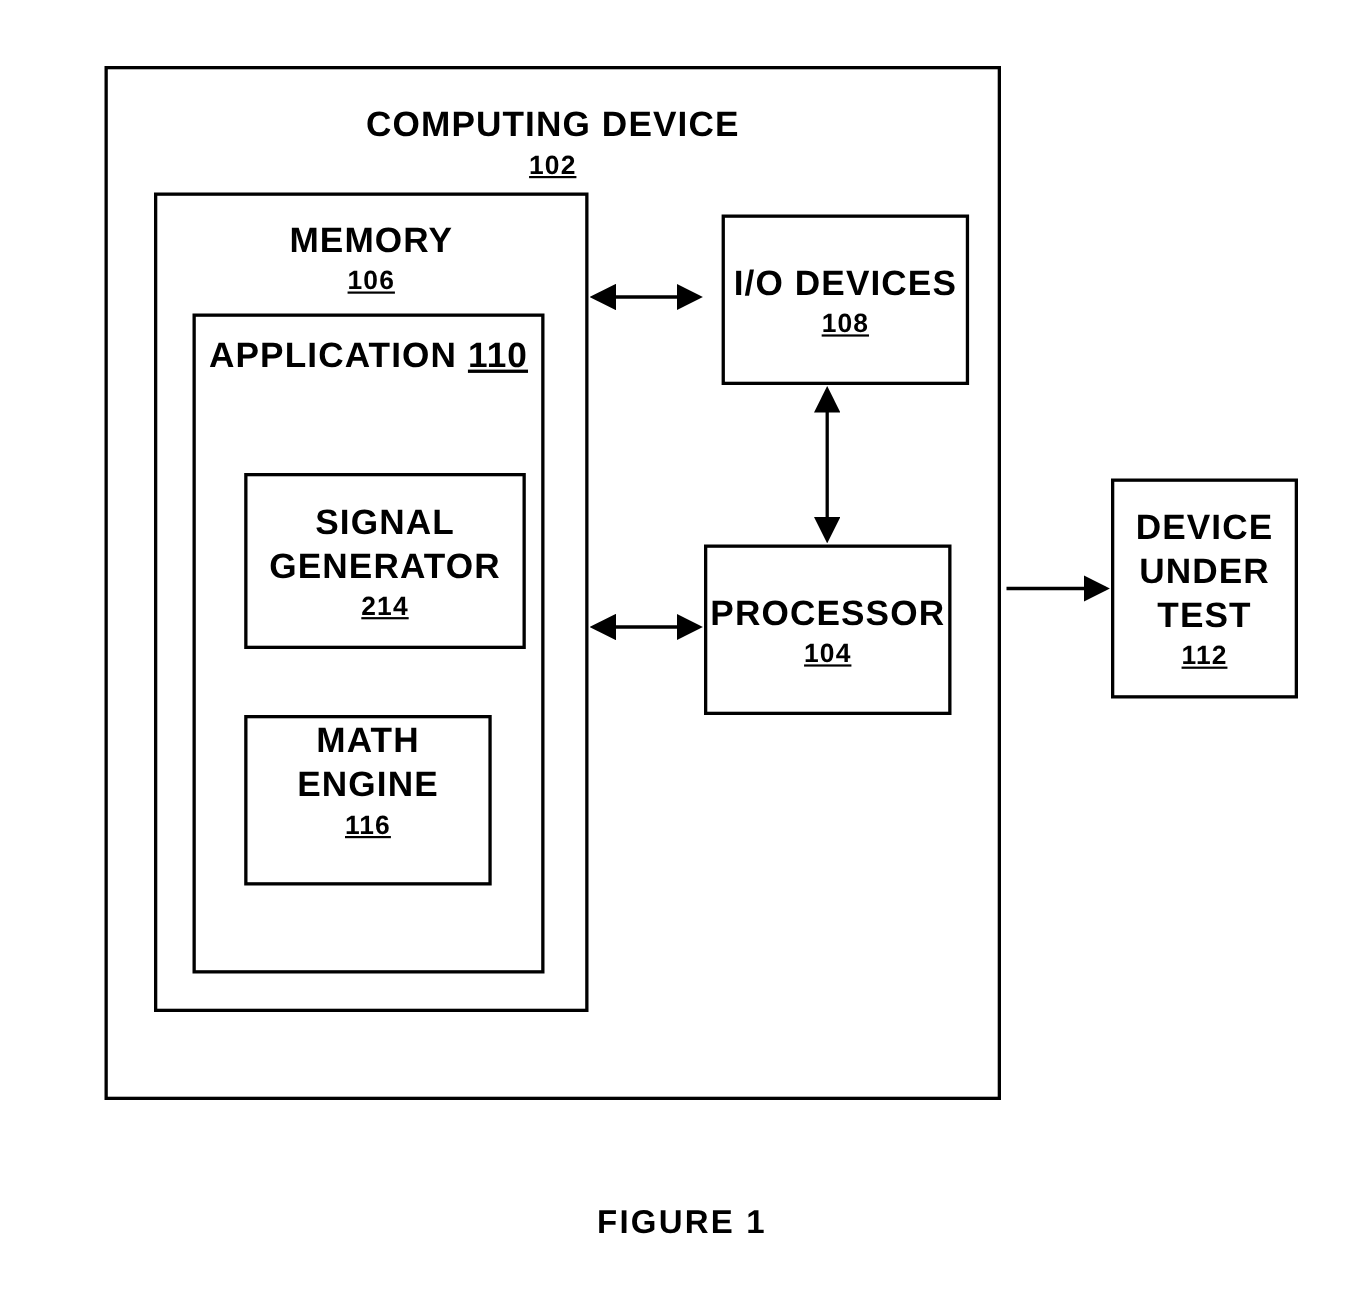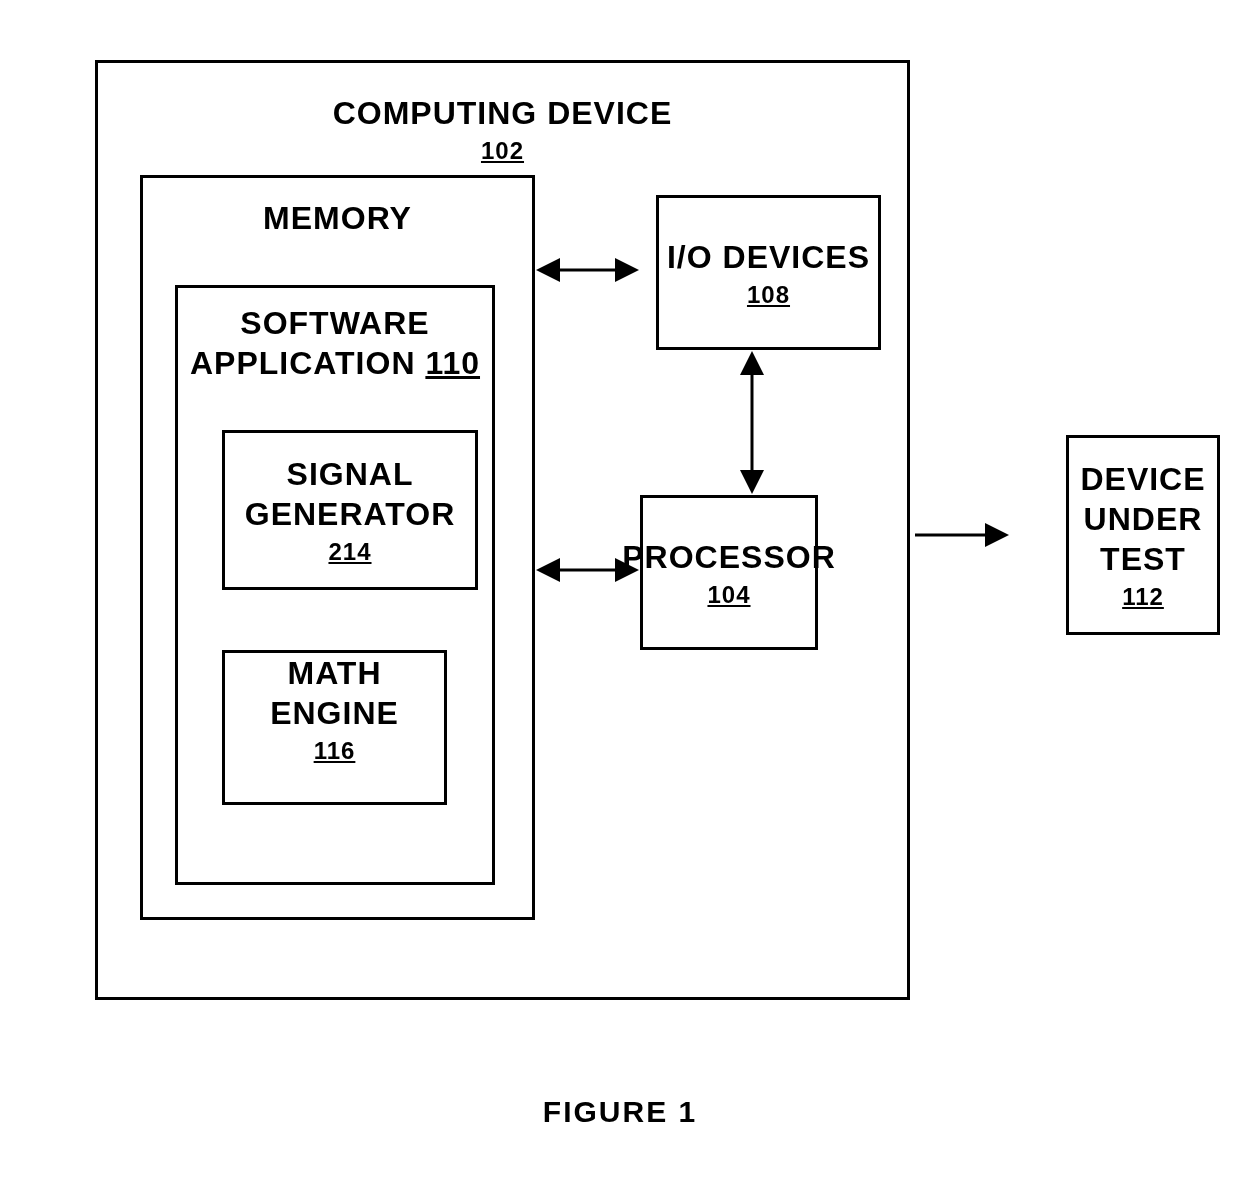--- a/index.html
+++ b/index.html
@@ -63,52 +63,53 @@
   <div class="box" style="left:95px; top:60px; width:815px; height:940px;">
     <div class="titleblock" style="top:30px;">
       <div class="label">COMPUTING DEVICE</div>
       <div class="ref">102</div>
     </div>
   </div>
 
   <div class="box" style="left:140px; top:175px; width:395px; height:745px;">
     <div class="titleblock" style="top:20px;">
       <div class="label">MEMORY</div>
+      <div class="ref">106</div>
     </div>
   </div>
 
   <div class="box" style="left:175px; top:285px; width:320px; height:600px;">
     <div class="titleblock" style="top:15px;">
-      <div class="label" style="white-space:pre-line;"><div>SOFTWARE</div><div>APPLICATION <span style="text-decoration: underline;">110</span></div></div>
+      <div class="label" style="white-space:pre-line;"><div>APPLICATION <span style="text-decoration: underline;">110</span></div></div>
 
     </div>
   </div>
 
   <div class="box" style="left:222px; top:430px; width:256px; height:160px; justify-content:center;">
     <div class="label" style="white-space:pre-line;">SIGNAL
 GENERATOR</div>
     <div class="ref">214</div>
   </div>
 
   <div class="box" style="left:222px; top:650px; width:225px; height:155px; ">
     <div class="label">MATH ENGINE</div>
     <div class="ref">116</div>
   </div>
 
   <div class="box" style="left:640px; top:195px; width:225px; height:155px; justify-content:center;margin-left:16px;">
     <div class="label">I/O DEVICES</div>
     <div class="ref">108</div>
   </div>
 
-  <div class="box" style="left:640px; top:495px; width:178px; height:155px; justify-content:center;">
+  <div class="box" style="left:640px; top:495px; width:225px; height:155px; justify-content:center;">
     <div class="label">PROCESSOR</div>
     <div class="ref">104</div>
   </div>
 
-  <div class="box" style="left:1066px; top:435px; width:154px; height:200px; justify-content:center;align-items:center;">
+  <div class="box" style="left:1010px; top:435px; width:170px; height:200px; justify-content:center;align-items:center;">
     <div class="label" style="white-space:pre-line;">DEVICE
 UNDER
 TEST</div>
     <div class="ref">112</div>
   </div>
 
   <svg class="arrow" style="left:0; top:0; width:1240px; height:1195px;">
     <defs>
       <marker id="ah" viewBox="0 0 12 12" refX="10" refY="6" markerWidth="8" markerHeight="8" orient="auto-start-reverse">
         <path d="M 0 0 L 12 6 L 0 12 z" fill="#000"></path>

